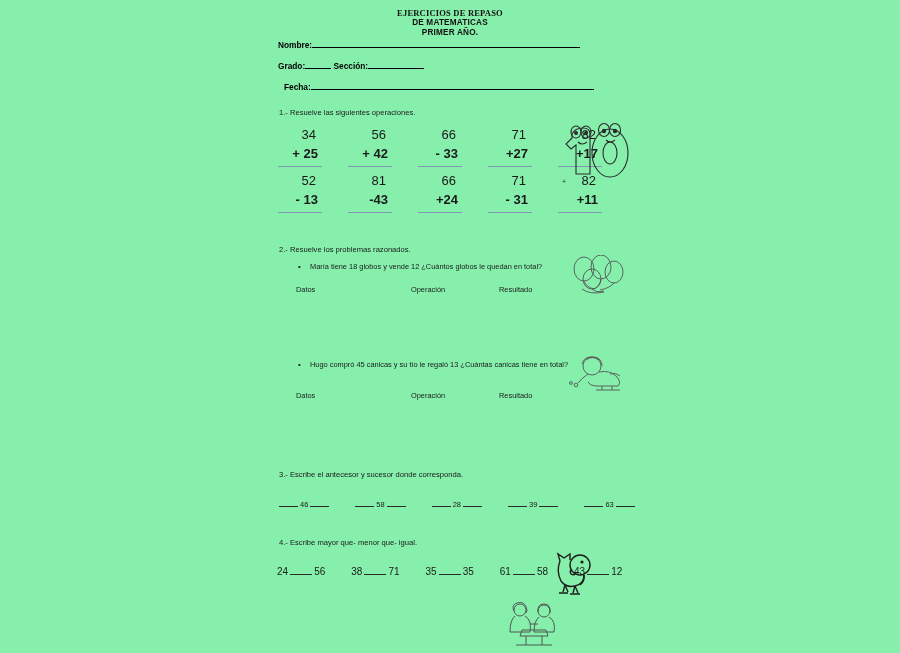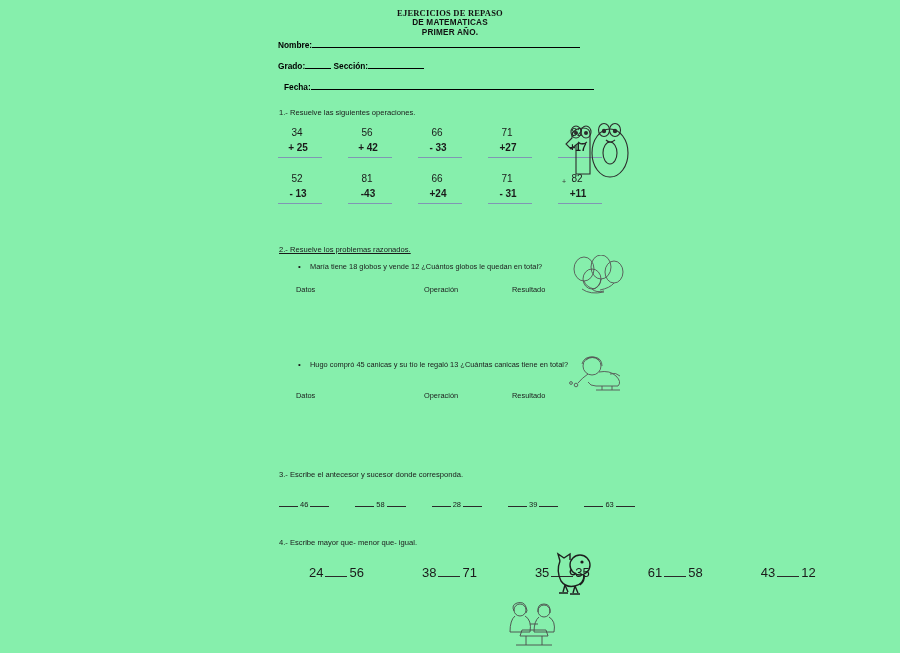--- a/index.html
+++ b/index.html
@@ -69,37 +69,37 @@
   #row-fecha  { left: 278px; top: 80px; padding-left: 6px; }
 
   
   .section-title {
     position: absolute;
     font-size: 7.6px;
     color: #1a1a1a;
     white-space: nowrap;
   }
   #sec1-title { left: 279px; top: 108px; }
-  #sec2-title { left: 279px; top: 245px; text-decoration: underline; }
+  #sec2-title { left: 279px; top: 245px; }
   #sec3-title { left: 279px; top: 470px; }
   #sec4-title { left: 279px; top: 538px; }
 
   
   .ops-row {
     position: absolute;
     display: flex;
   }
   #ops-row-1 { left: 278px; top: 126px; }
   #ops-row-2 { left: 278px; top: 172px; }
 
   .op {
     width: 48px;
     margin-right: 22px;
-    text-align: center;
-    font-size: 10px;
+    text-align: right;
+    font-size: 13px;
     color: #1a1a1a;
     line-height: 1.45;
   }
   .op .top { display: block; padding-right: 10px; }
   .op .bot { display: block; padding-right: 8px; font-weight: bold; }
   .op .opline {
     display: block;
     margin-top: 2px;
     border-bottom: 1.6px solid #8096b4;
     width: 44px;
@@ -130,21 +130,21 @@
   }
 
   .dor-row {
     position: absolute;
     display: flex;
     font-size: 7.4px;
     color: #1a1a1a;
   }
   #dor-1 { left: 296px; top: 285px; }
   #dor-2 { left: 296px; top: 391px; }
-  .dor-datos { width: 128px; }
+  .dor-datos { width: 115px; }
   .dor-oper { width: 88px; }
   .dor-res { width: 80px; }
 
   
   #sec3-items {
     position: absolute;
     left: 279px;
     top: 497px;
     display: flex;
   }
@@ -165,24 +165,23 @@
 
   
   #sec4-items {
     position: absolute;
     left: 277px;
     top: 565px;
     display: flex;
   }
   .cmp-item {
     margin-right: 26px;
-    font-size: 13px;
+    font-size: 10px;
     color: #1a1a1a;
     white-space: nowrap;
-    margin-left: 32px;
   }
   .cmp-blank {
     display: inline-block;
     width: 22px;
     border-bottom: 1px solid #2a2a2a;
     height: 9px;
     vertical-align: baseline;
     margin: 0 2px;
   }
 

